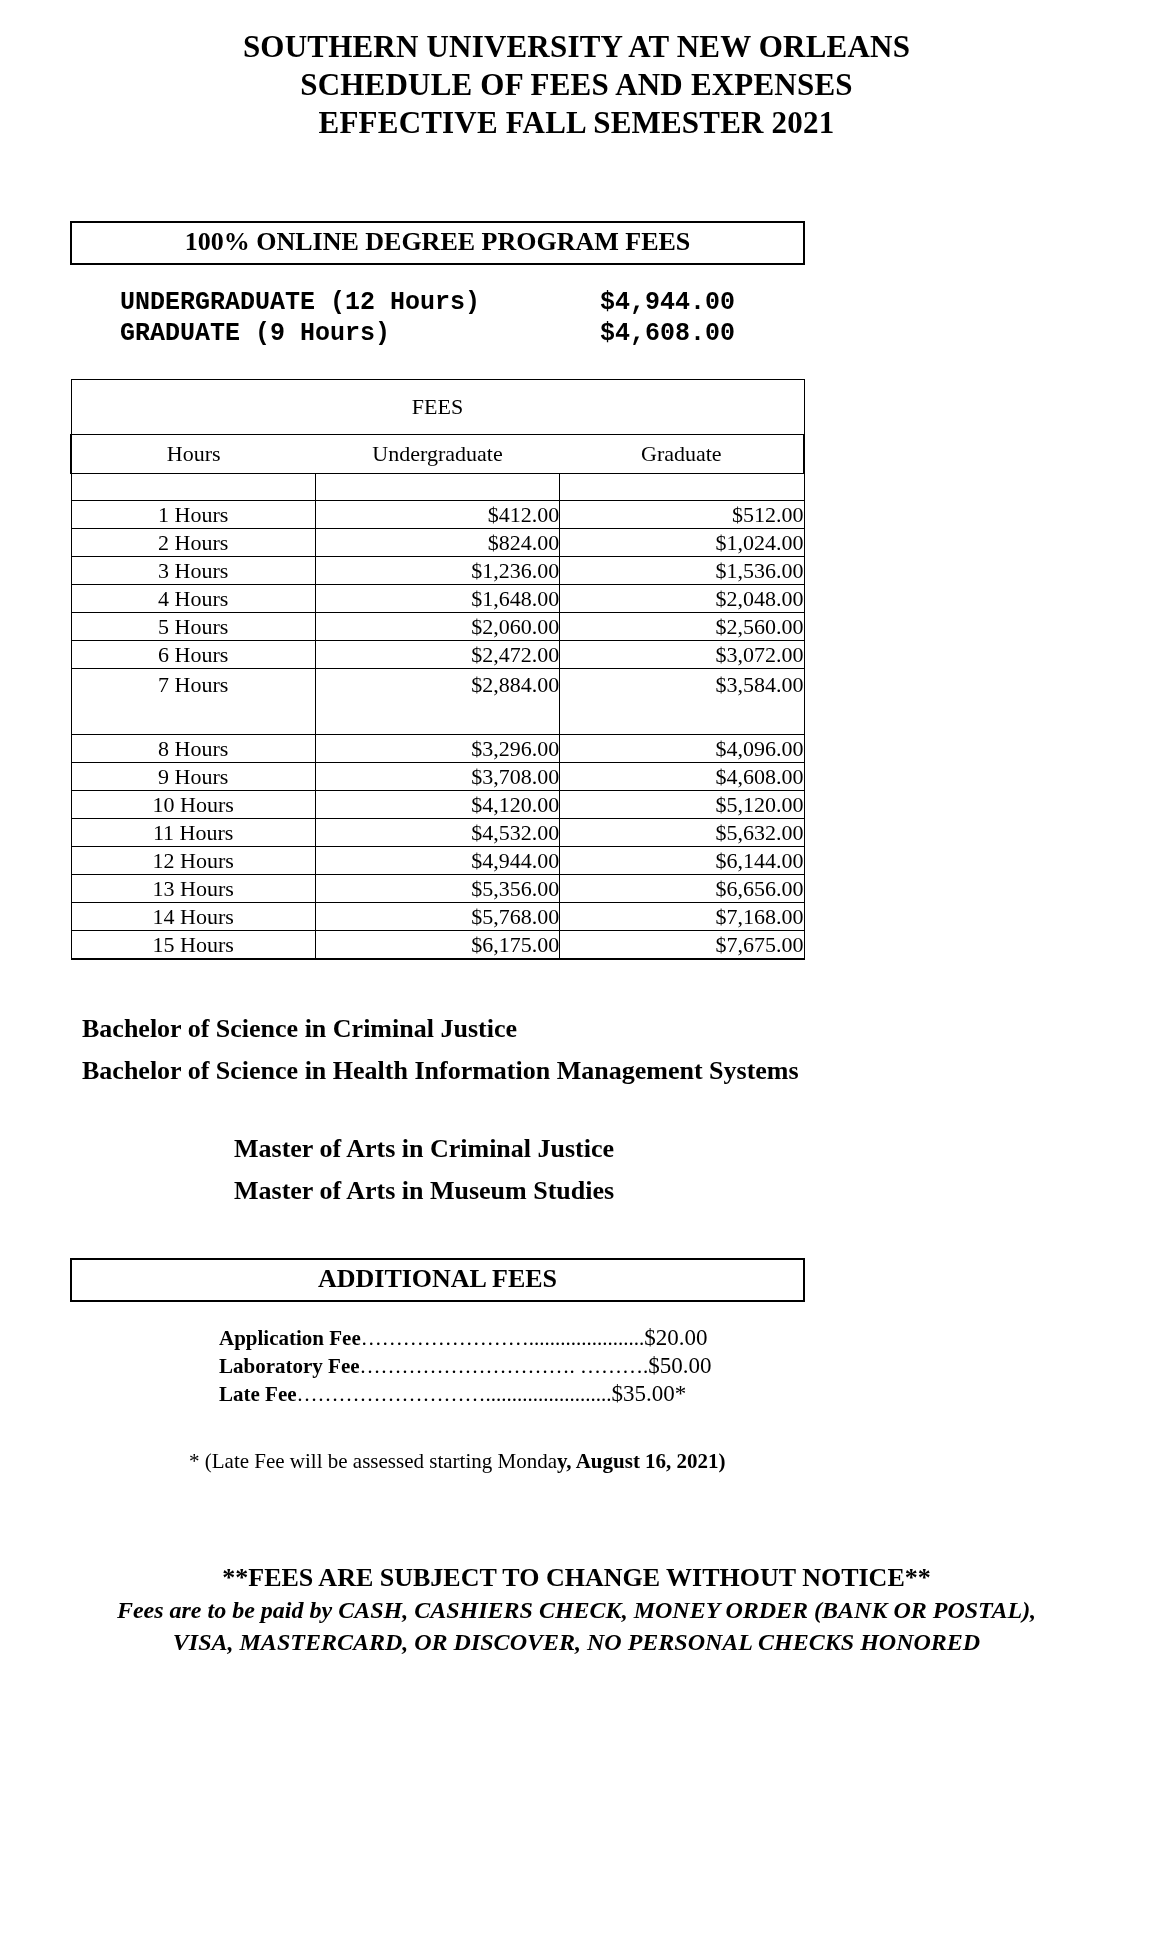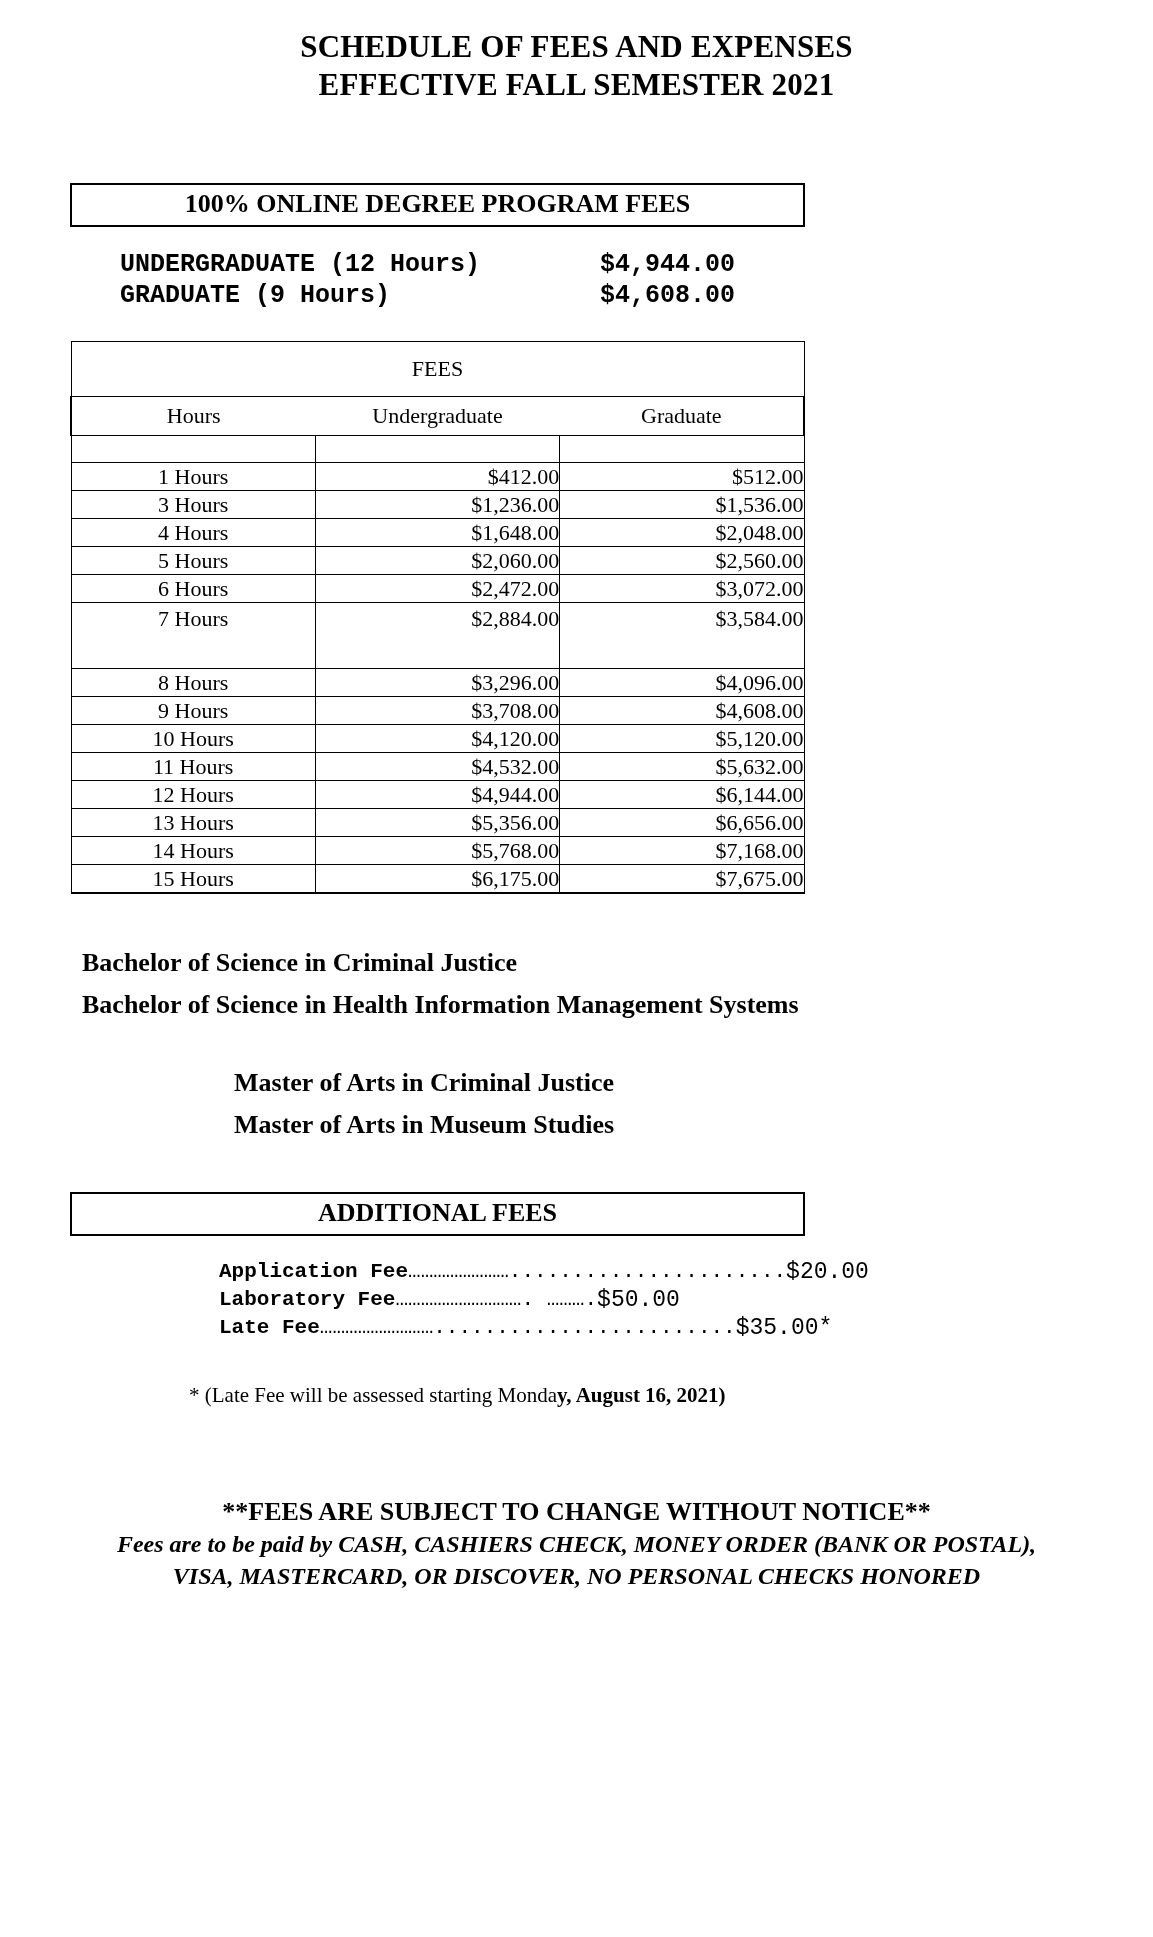--- a/index.html
+++ b/index.html
@@ -155,21 +155,20 @@
     margin-top: 22px;
     margin-left: 219px;
     width: 560px;
   }
   .addl-line {
     font-size: 21px;
     line-height: 28px;
     display: flex;
     align-items: flex-end;
     white-space: nowrap;
-    font-family: Liberation Mono, monospace;
   }
   .addl-line .fee-label {
     font-weight: bold;
     font-size: 21px;
   }
   .addl-line .leader {
     font-weight: normal;
     font-size: 21px;
     overflow: hidden;
     flex: 0 0 auto;
@@ -202,20 +201,21 @@
     font-size: 24px;
     line-height: 32px;
   }
 </style>
 </head>
 <body>
 
 <div class="page">
 
   <div class="title-block">
+    <div class="title-line">SOUTHERN UNIVERSITY AT NEW ORLEANS</div>
     <div class="title-line">SCHEDULE OF FEES AND EXPENSES</div>
     <div class="title-line">EFFECTIVE FALL SEMESTER 2021</div>
   </div>
 
   <div class="banner" id="online-banner">100% ONLINE DEGREE PROGRAM FEES</div>
 
   <div class="online-rows">
     <div class="online-row">
       <span class="label">UNDERGRADUATE (12 Hours)</span>
       <span class="amount">$4,944.00</span>
@@ -239,20 +239,25 @@
         </tr>
         <tr class="spacer-row">
           <td class="col-hours"></td>
           <td class="col-ug"></td>
           <td class="col-gr"></td>
         </tr>
         <tr class="data-row">
           <td class="col-hours">1 Hours</td>
           <td class="col-ug">$412.00</td>
           <td class="col-gr">$512.00</td>
+        </tr>
+        <tr class="data-row">
+          <td class="col-hours">2 Hours</td>
+          <td class="col-ug">$824.00</td>
+          <td class="col-gr">$1,024.00</td>
         </tr>
         <tr class="data-row">
           <td class="col-hours">3 Hours</td>
           <td class="col-ug">$1,236.00</td>
           <td class="col-gr">$1,536.00</td>
         </tr>
         <tr class="data-row">
           <td class="col-hours">4 Hours</td>
           <td class="col-ug">$1,648.00</td>
           <td class="col-gr">$2,048.00</td>

